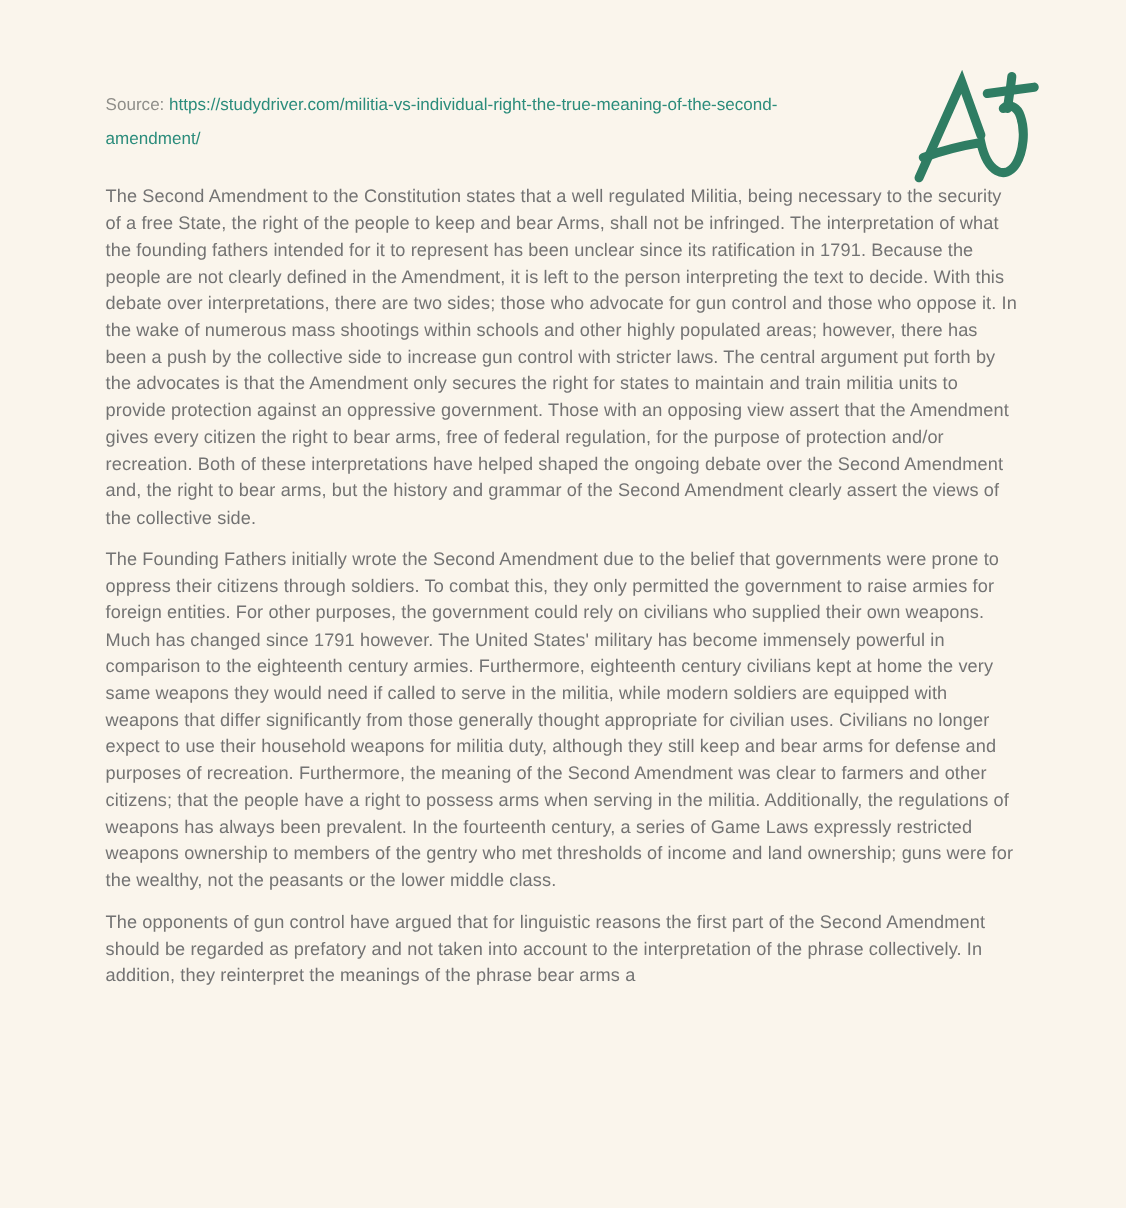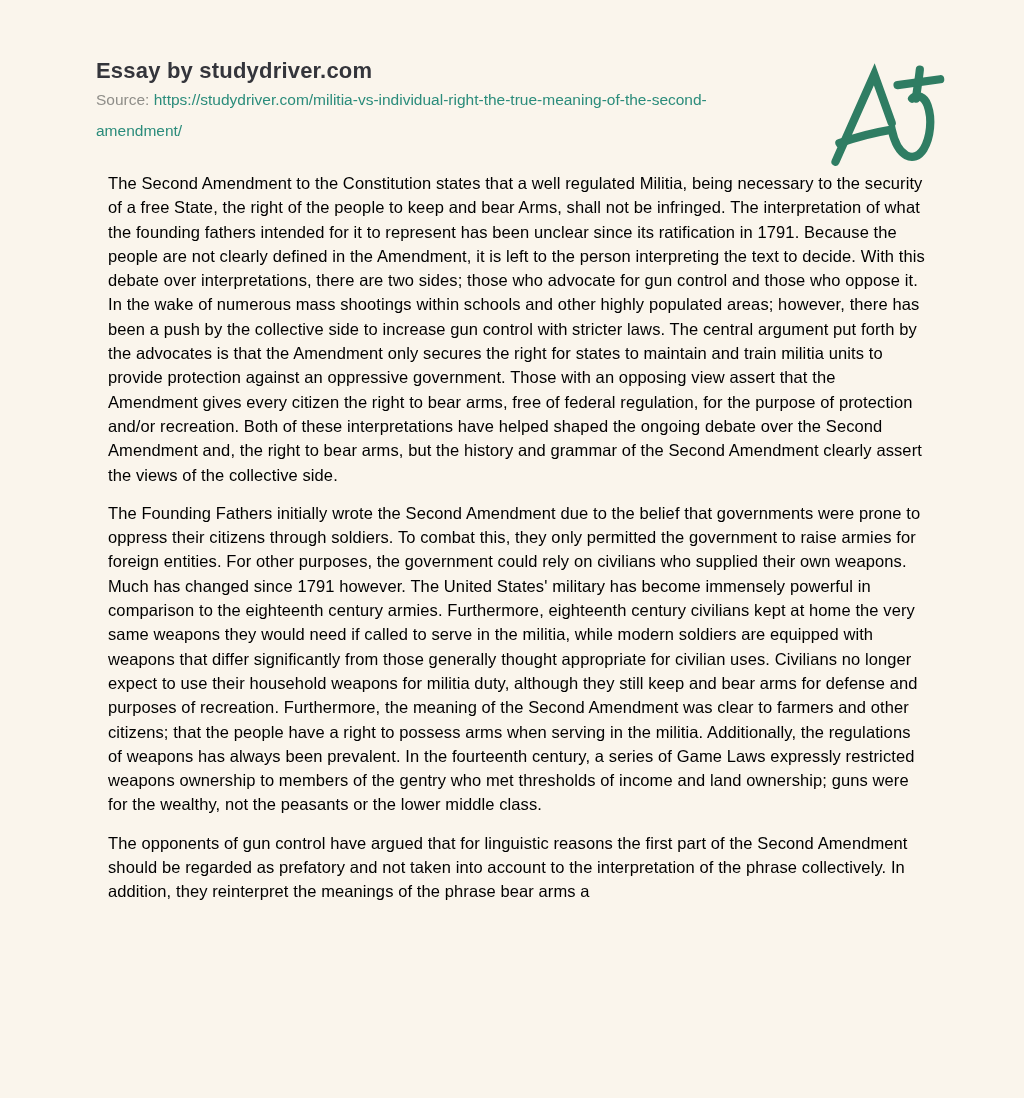--- a/index.html
+++ b/index.html
@@ -20,20 +20,21 @@
     position: relative;
   }
   .byline {
     font-size: 22px;
     font-weight: 700;
     color: #34353B;
     letter-spacing: 0.2px;
     margin: 0;
   }
   .source-block {
+    margin-top: 22px;
     max-width: 625px;
     font-size: 15.5px;
     line-height: 31px;
   }
   .source-label {
     color: #8F8E89;
   }
   .source-link {
     color: #2B8C7B;
     text-decoration: none;
@@ -56,33 +57,32 @@
     font-weight: 700;
     line-height: 40px;
     color: #26262C;
     letter-spacing: 0.1px;
     max-width: 790px;
   }
   .essay-body {
     margin-top: 25px;
   }
   .essay-body p {
-    margin: 0 0 14px 12px;
+    margin: 0 0 14px 0;
     font-size: 16.5px;
     line-height: 24.3px;
-    color: #000000;
+    color: #737373;
     letter-spacing: 0.1px;
   }
 </style>
 </head>
 <body>
 
 <div class="page">
 
-  <h2 class="byline">Essay by studydriver.com</h2>
 
   <div class="source-block">
     <span class="source-label">Source:</span>
     <a href="#" class="source-link">https://studydriver.com/militia-vs-individual-right-the-true-meaning-of-the-second-amendment/</a>
   </div>
 
   <div class="logo-wrap">
     <svg viewBox="0 0 130 130" fill="none" xmlns="http://www.w3.org/2000/svg">
       <g stroke="#2F7D63" stroke-width="8.5" stroke-linecap="round" fill="none">
 

